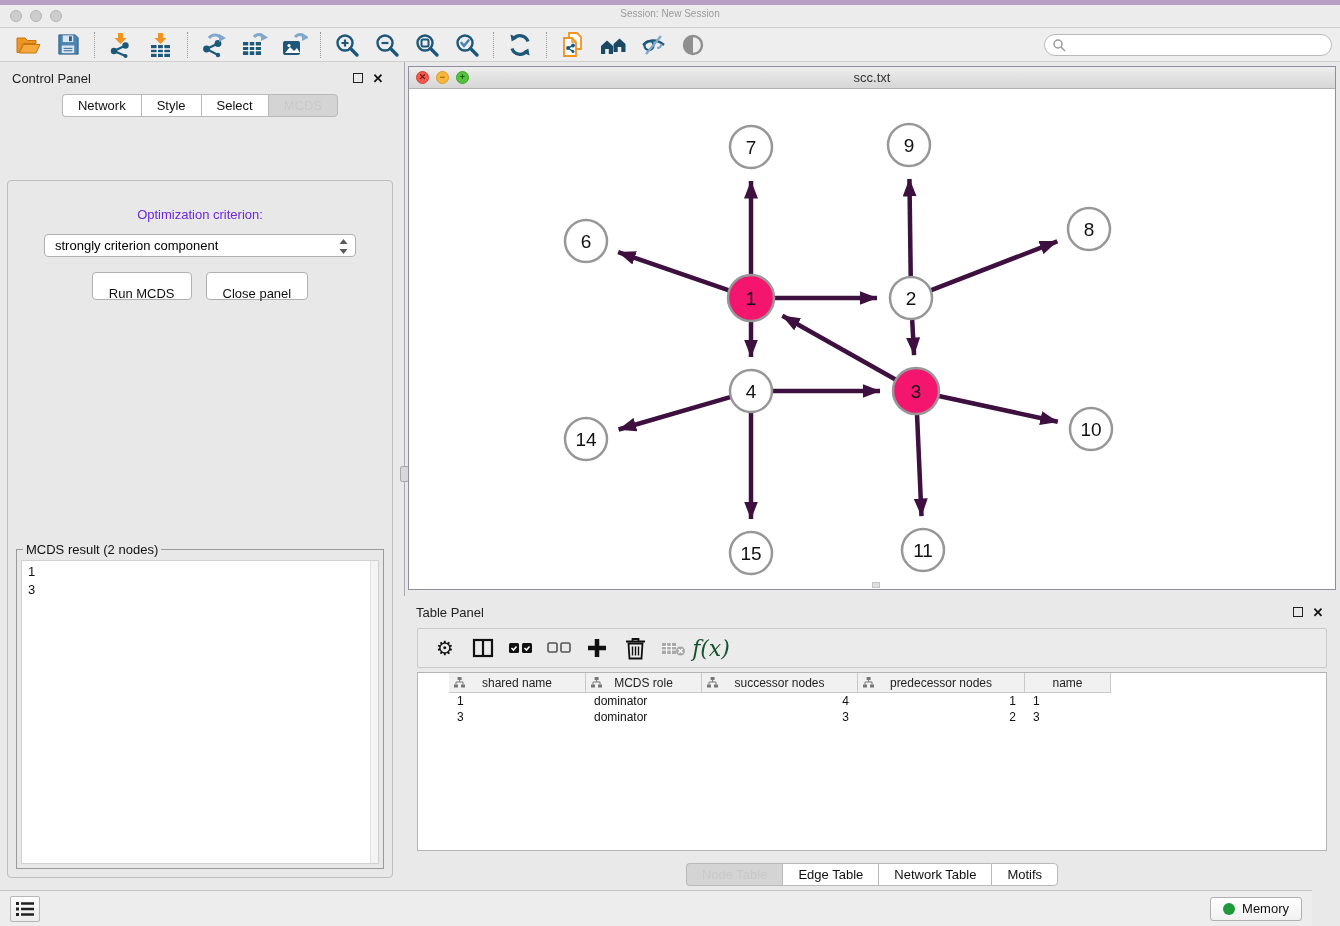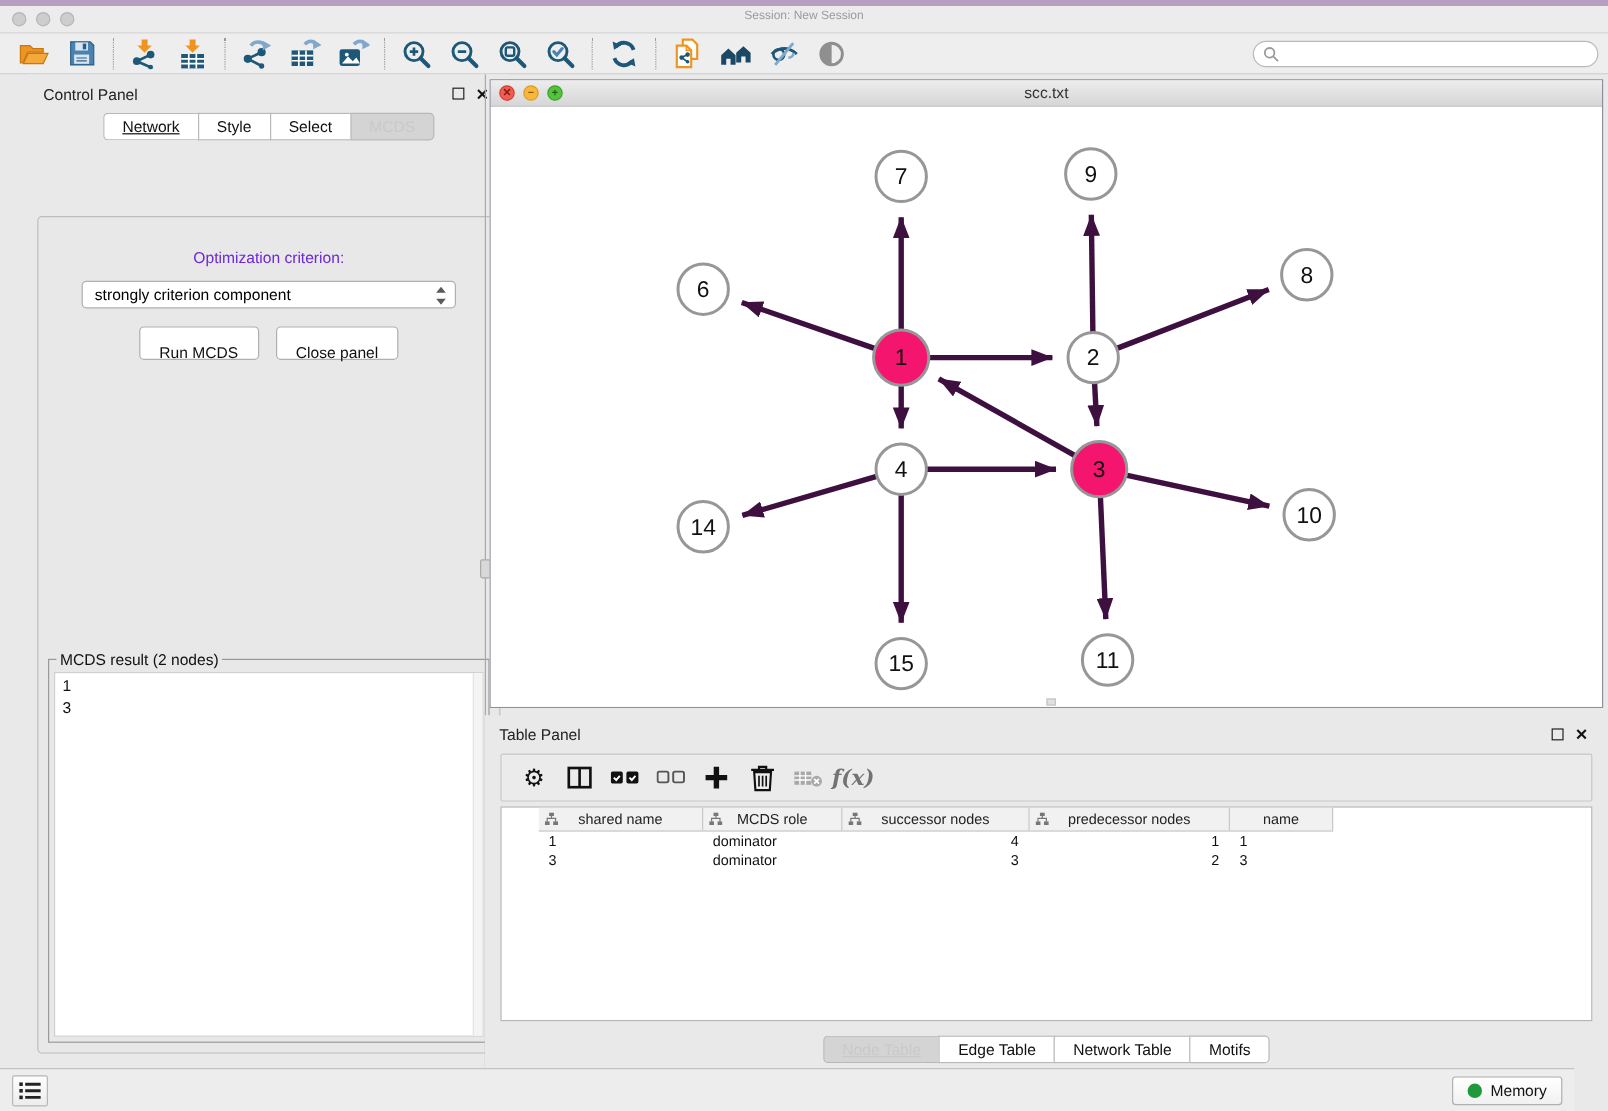--- a/index.html
+++ b/index.html
@@ -19,33 +19,33 @@
   .toolbar { position:absolute; left:0; top:28px; width:1340px; height:34px; background:#eeeeee;
              border-bottom:1px solid #cfcfcf; display:flex; align-items:center; padding:0 8px; }
   .tbtn { width:40px; height:30px; background:none; border:none; display:flex;
           align-items:center; justify-content:center; cursor:pointer; }
   .sep { width:1px; height:26px; border-left:1px dotted #9a9a9a; margin:0 6px; }
   .search-wrap { margin-left:auto; width:288px; height:22px; background:#fff; border:1px solid #b9b9b9;
                  border-radius:11px; display:flex; align-items:center; padding:0 7px; }
   .search-wrap input { border:none; outline:none; flex:1; font-size:12px; background:transparent; }
 
   
-  .control-panel { position:absolute; left:0; top:62px; width:400px; height:828px; background:#e9e9e9;margin-left:24px; }
+  .control-panel { position:absolute; left:0; top:62px; width:400px; height:828px; background:#e9e9e9; }
   .panel-head { height:32px; display:flex; align-items:center; padding:0 12px; }
   .panel-head .ptitle { font-size:13px; color:#222; }
   .panel-head .spacer { flex:1; }
   .phbtn { background:none; border:none; cursor:pointer; width:20px; height:18px;
            display:flex; align-items:center; justify-content:center; }
   .float-glyph { width:10px; height:10px; border:1.6px solid #222; }
   .x-glyph { font-size:13px; font-weight:bold; color:#111; line-height:1; }
 
   .tabs-row { display:flex; justify-content:center; position:relative; z-index:2; }
   .tab { height:23px; padding:0 15px; font-size:13px; background:#fff; color:#111;
          border:1px solid #b9b9b9; border-right:none; display:flex; align-items:center; cursor:pointer; }
-  .tab:first-child { border-radius:4px 0 0 4px;text-decoration:underline; }
+  .tab:first-child { border-radius:4px 0 0 4px; }
   .tab:last-child { border-right:1px solid #b9b9b9; border-radius:0 4px 4px 0; }
   .tab.active { background:#d4d4d4; color:#c9c9c9; }
   .cp-pane { position:absolute; left:7px; right:7px; top:118px; bottom:12px;
              border:1px solid #bdbdbd; border-radius:4px; background:#e8e8e8; }
   .opt-label { text-align:center; margin-top:26px; font-size:13px; color:#6d28d9; }
   .dropdown { position:relative; margin:12px auto 0; width:312px; height:23px; background:#fff;
               border:1px solid #b0b0b0; border-radius:4px; display:flex; align-items:center;
               padding:0 22px 0 10px; font-size:13px; cursor:pointer; }
   .dropdown .stepper { position:absolute; right:7px; top:4px; }
   .btn-row { display:flex; justify-content:center; gap:14px; margin-top:15px; }
@@ -82,21 +82,21 @@
                    border:1px solid #c5c5c5; }
 
   
   .table-panel { position:absolute; left:404px; top:596px; width:936px; height:294px; background:#e9e9e9; }
   .tp-toolbar { position:absolute; left:13px; right:13px; top:32px; height:40px; background:#ebebeb;
                 border:1px solid #c8c8c8; border-radius:2px; display:flex; align-items:center;
                 padding:0 10px; gap:4px; }
   .tpbtn { width:34px; height:32px; background:none; border:none; display:flex; align-items:center;
            justify-content:center; cursor:pointer; }
   .gear-char { font-family:"DejaVu Sans",sans-serif; font-size:20px; color:#111; line-height:1; }
-  .fx-text { font-family:"DejaVu Serif",serif; font-style:italic; font-size:18px; color:#737373;font-weight:bold; }
+  .fx-text { font-family:"DejaVu Serif",serif; font-style:italic; font-size:22px; color:#14532d; }
   .tp-table { position:absolute; left:13px; right:13px; top:76px; height:179px; background:#fff;
               border:1px solid #b5b5b5; overflow:hidden;padding-left:31px; }
   .thead { display:flex; height:20px; width:662px; background:#f1f1f1; border-bottom:1px solid #c9c9c9; }
   .th { display:flex; align-items:center; justify-content:center; gap:5px; font-size:12px; color:#222;
         border-right:1px solid #c9c9c9; position:relative; cursor:pointer; }
   .th svg { position:absolute; left:5px; }
   .trow { display:flex; height:16px; font-size:12px; color:#111; align-items:center; }
   .td { overflow:hidden; white-space:nowrap; }
   .c0 { width:137px; } .c1 { width:116px; } .c2 { width:156px; } .c3 { width:167px; } .c4 { width:86px; }
   .al { padding-left:8px; text-align:left; } .ar { padding-right:9px; text-align:right; }

